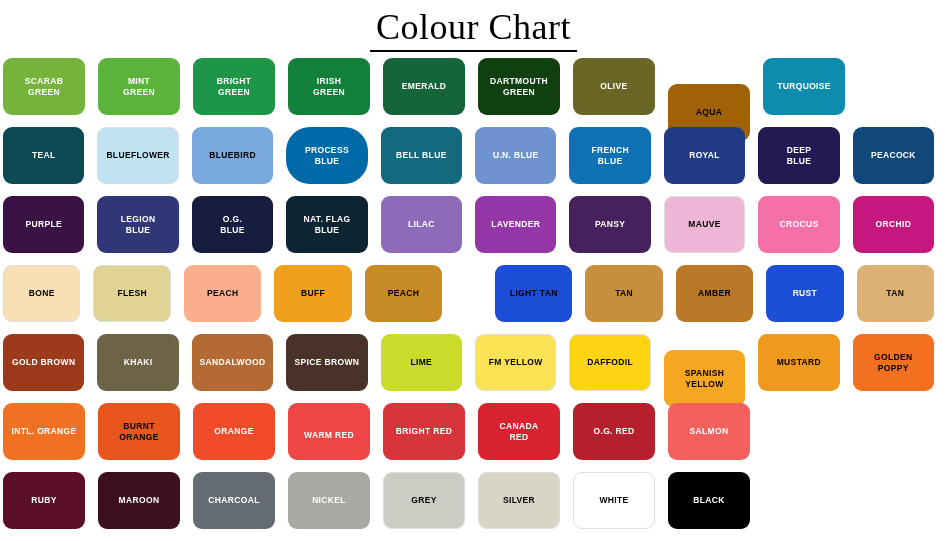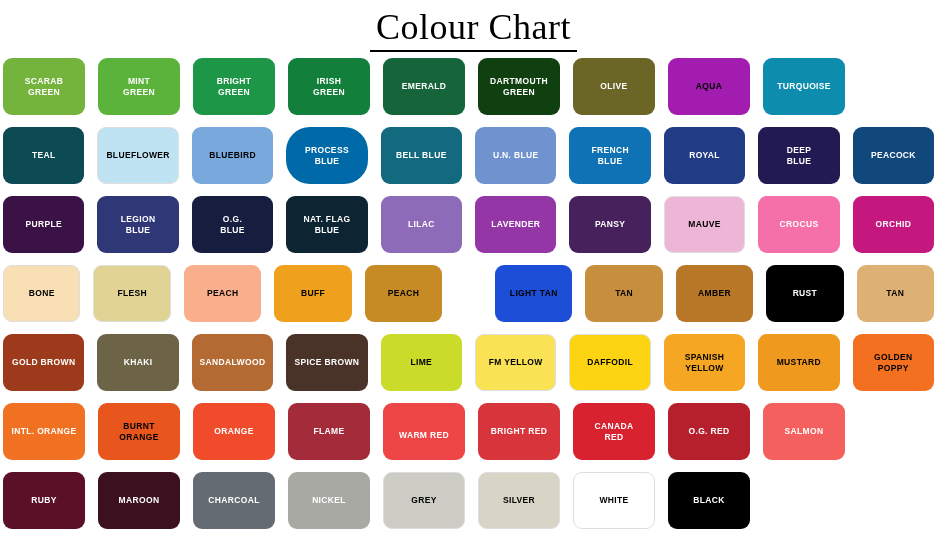--- a/index.html
+++ b/index.html
@@ -102,21 +102,21 @@
         <div class="swatch" style="background-color: rgb(22, 101, 58);">
           <span class="swatch-label" style="color: rgb(255, 255, 255);">EMERALD</span>
         </div>
         <div class="swatch" style="background-color: rgb(16, 64, 15);">
           <span class="swatch-label" style="color: rgb(255, 255, 255);">DARTMOUTH
 GREEN</span>
         </div>
         <div class="swatch" style="background-color: rgb(107, 101, 38);">
           <span class="swatch-label" style="color: rgb(255, 255, 255);">OLIVE</span>
         </div>
-        <div class="swatch" style="background-color: #a21caf;">
+        <div class="swatch" style="background-color: #a16207; margin-top: 26px;">
           <span class="swatch-label" style="color: rgb(0, 0, 0);">AQUA</span>
         </div>
         <div class="swatch" style="background-color: rgb(14, 140, 174);">
           <span class="swatch-label" style="color: rgb(255, 255, 255);">TURQUOISE</span>
         </div>
       </div>
       <div class="swatch-row">
         <div class="swatch" style="background-color: rgb(12, 74, 84);">
           <span class="swatch-label" style="color: rgb(255, 255, 255);">TEAL</span>
         </div>
@@ -204,21 +204,21 @@
         </div>
         <div class="swatch" style="background-color: #1d4ed8; margin-left: 40px;">
           <span class="swatch-label" style="color: rgb(0, 0, 0);">LIGHT TAN</span>
         </div>
         <div class="swatch" style="background-color: rgb(199, 143, 61);">
           <span class="swatch-label" style="color: rgb(0, 0, 0);">TAN</span>
         </div>
         <div class="swatch" style="background-color: rgb(184, 120, 40);">
           <span class="swatch-label" style="color: rgb(0, 0, 0);">AMBER</span>
         </div>
-        <div class="swatch" style="background-color: #000000;">
+        <div class="swatch" style="background-color: #1d4ed8;">
           <span class="swatch-label" style="color: rgb(255, 255, 255);">RUST</span>
         </div>
         <div class="swatch" style="background-color: rgb(220, 177, 115);">
           <span class="swatch-label" style="color: rgb(0, 0, 0);">TAN</span>
         </div>
       </div>
       <div class="swatch-row">
         <div class="swatch" style="background-color: rgb(158, 58, 28);">
           <span class="swatch-label" style="color: rgb(255, 255, 255);">GOLD BROWN</span>
         </div>
@@ -233,21 +233,21 @@
         </div>
         <div class="swatch" style="background-color: rgb(203, 219, 42);">
           <span class="swatch-label" style="color: rgb(0, 0, 0);">LIME</span>
         </div>
         <div class="swatch" style="background-color: rgb(250, 226, 85); border: 1px solid rgb(222, 222, 222);">
           <span class="swatch-label" style="color: rgb(0, 0, 0);">FM YELLOW</span>
         </div>
         <div class="swatch" style="background-color: rgb(252, 212, 17); border: 1px solid rgb(222, 222, 222);">
           <span class="swatch-label" style="color: rgb(0, 0, 0);">DAFFODIL</span>
         </div>
-        <div class="swatch" style="background-color: rgb(245, 166, 35);">
+        <div class="swatch" style="background-color: rgb(245, 166, 35); margin-top: 16px;">
           <span class="swatch-label" style="color: rgb(0, 0, 0);">SPANISH
 YELLOW</span>
         </div>
         <div class="swatch" style="background-color: rgb(240, 153, 31);">
           <span class="swatch-label" style="color: rgb(0, 0, 0);">MUSTARD</span>
         </div>
         <div class="swatch" style="background-color: rgb(243, 112, 33);">
           <span class="swatch-label" style="color: rgb(0, 0, 0);">GOLDEN
 POPPY</span>
         </div>
@@ -256,23 +256,20 @@
         <div class="swatch" style="background-color: rgb(240, 113, 34);">
           <span class="swatch-label" style="color: rgb(255, 255, 255);">INTL. ORANGE</span>
         </div>
         <div class="swatch" style="background-color: rgb(232, 86, 30);">
           <span class="swatch-label" style="color: rgb(0, 0, 0);">BURNT
 ORANGE</span>
         </div>
         <div class="swatch" style="background-color: rgb(240, 75, 42);">
           <span class="swatch-label" style="color: rgb(255, 255, 255);">ORANGE</span>
         </div>
-        <div class="swatch" style="background-color: rgb(164, 44, 58);">
-          <span class="swatch-label" style="color: rgb(255, 255, 255);">FLAME</span>
-        </div>
         <div class="swatch" style="background-color: rgb(238, 69, 71);">
           <span class="swatch-label" style="color: rgb(255, 255, 255); margin-top: 8px;">WARM RED</span>
         </div>
         <div class="swatch" style="background-color: rgb(216, 52, 60);">
           <span class="swatch-label" style="color: rgb(255, 255, 255);">BRIGHT RED</span>
         </div>
         <div class="swatch" style="background-color: rgb(216, 34, 47);">
           <span class="swatch-label" style="color: rgb(255, 255, 255);">CANADA
 RED</span>
         </div>

